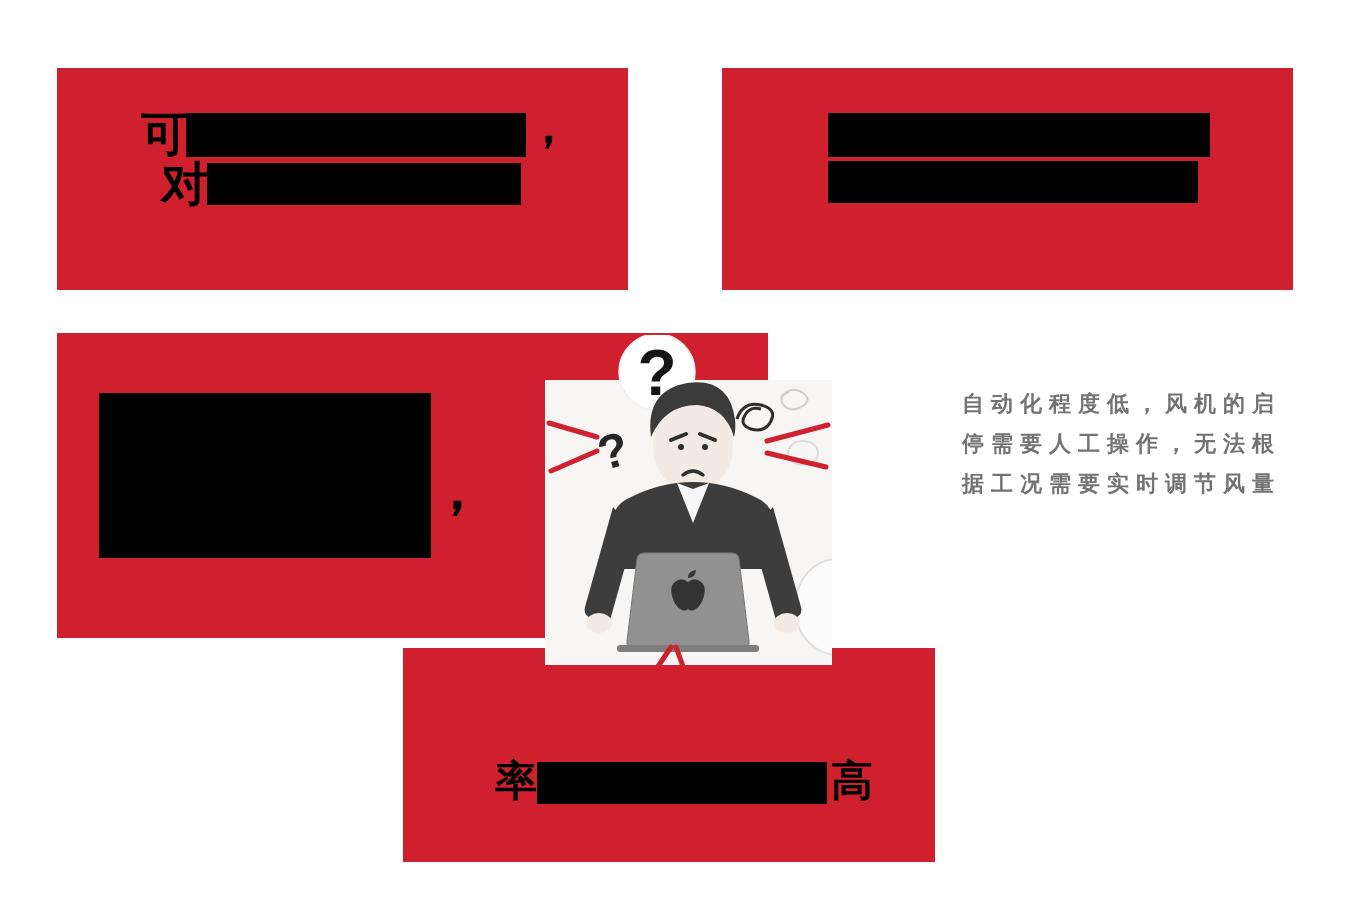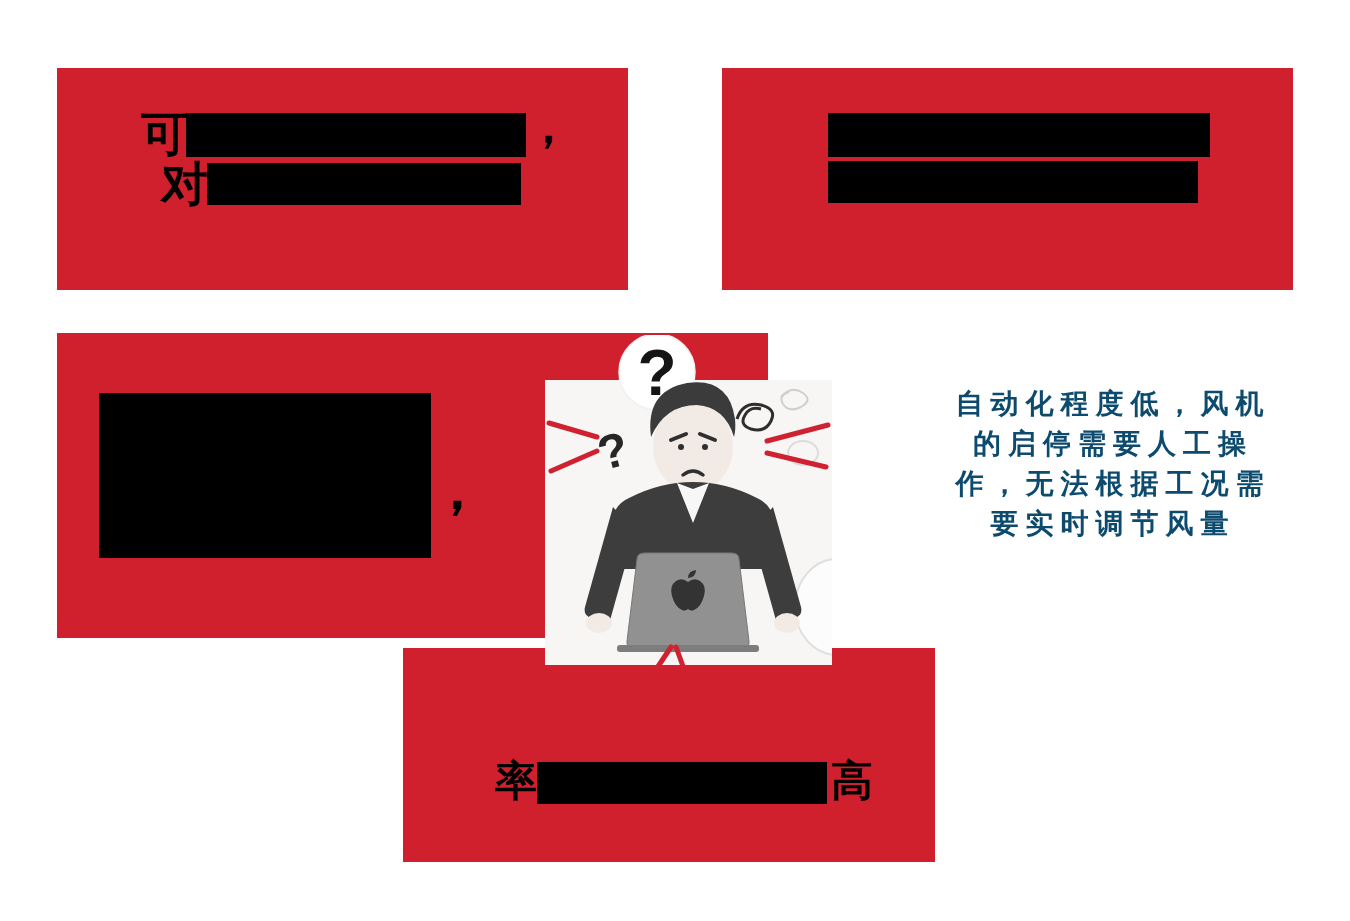--- a/index.html
+++ b/index.html
@@ -25,27 +25,27 @@
     color: #000000;
     font-weight: 700;
     line-height: 1;
     white-space: nowrap;
   }
   .right-note {
     position: absolute;
     left: 945px;
     top: 384px;
     width: 336px;
-    color: #0c4a6e;
-    font-size: 28px;
+    color: #737373;
+    font-size: 22px;
     line-height: 40px;
     letter-spacing: 7px;
     font-weight: 700;
     word-break: break-all;
-    text-align: center;
+    text-align: right;
   }
   .illustration {
     position: absolute;
     left: 545px;
     top: 335px;
     width: 287px;
     height: 336px;
     z-index: 5;
   }
   .illustration svg { display: block; }

